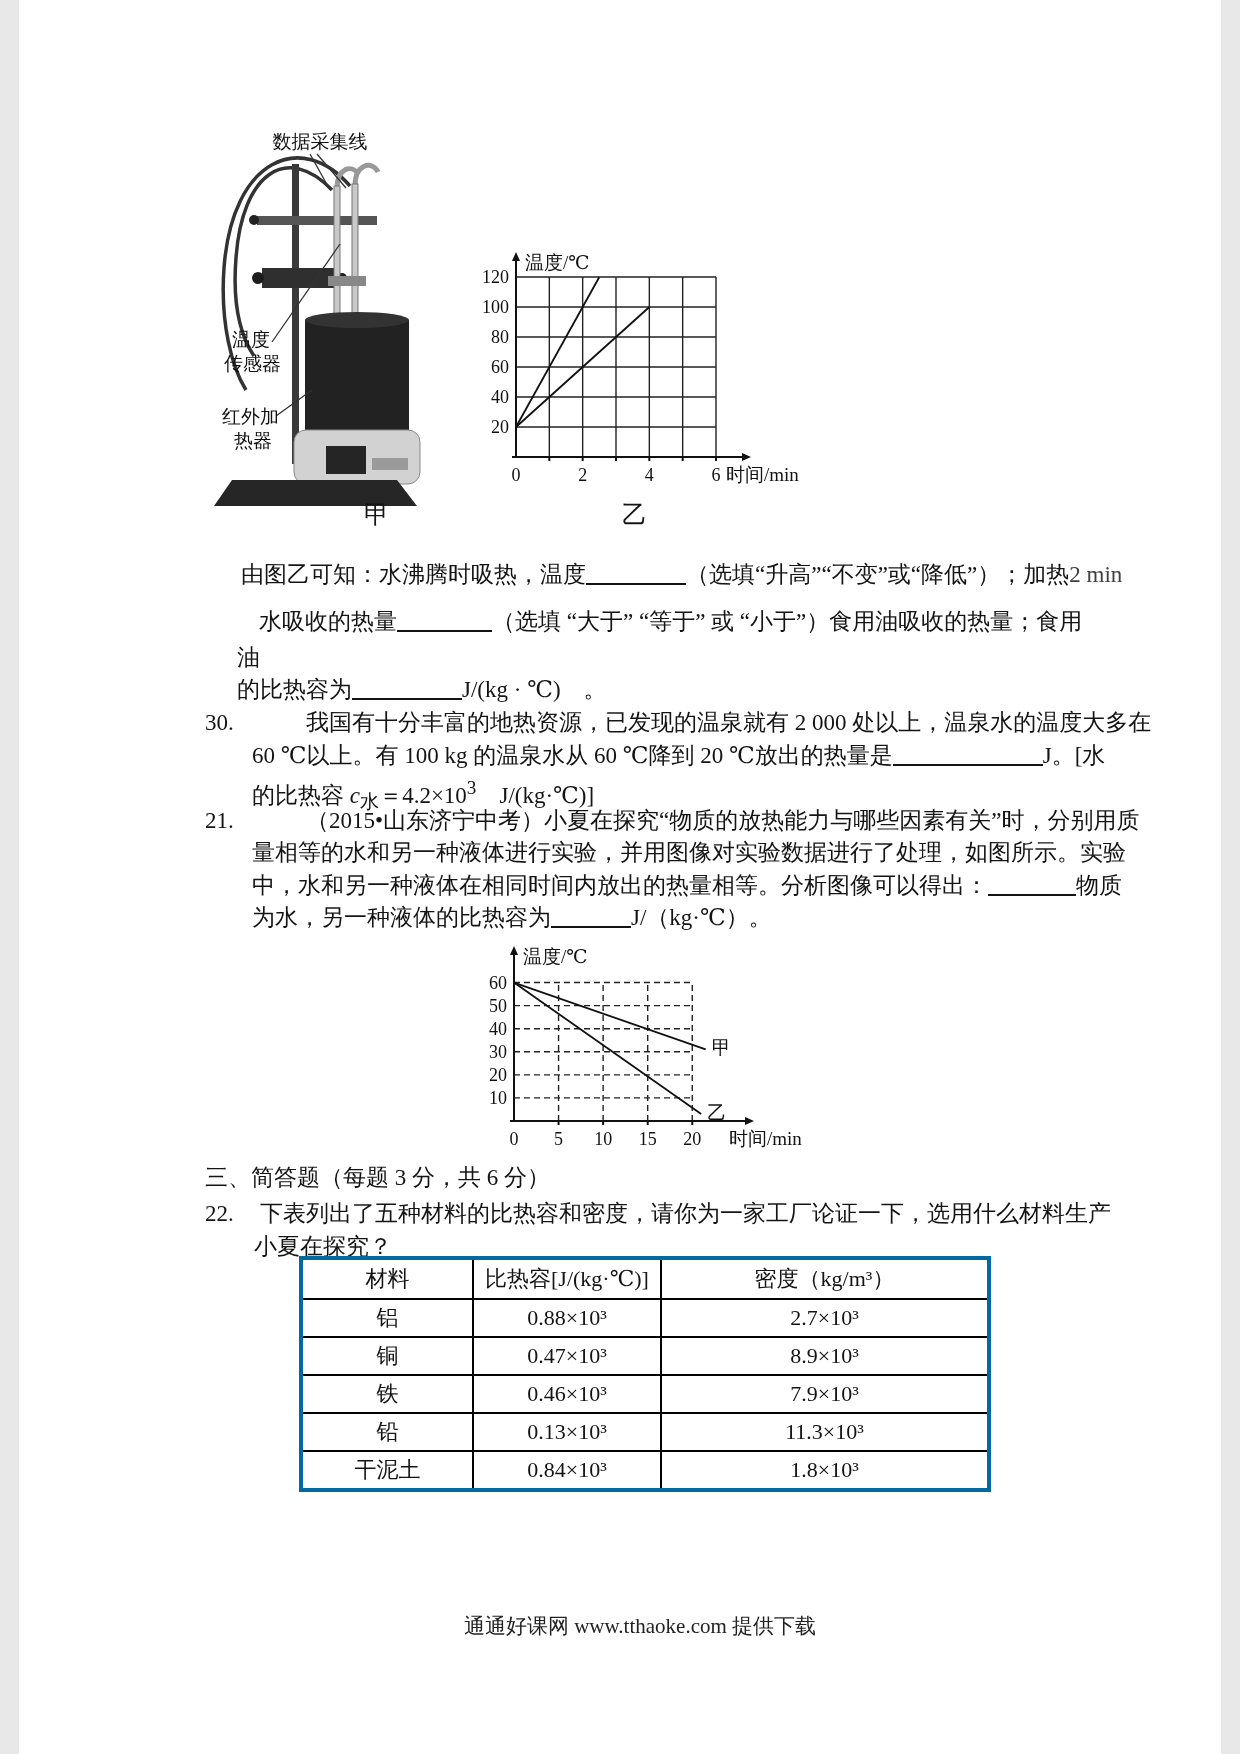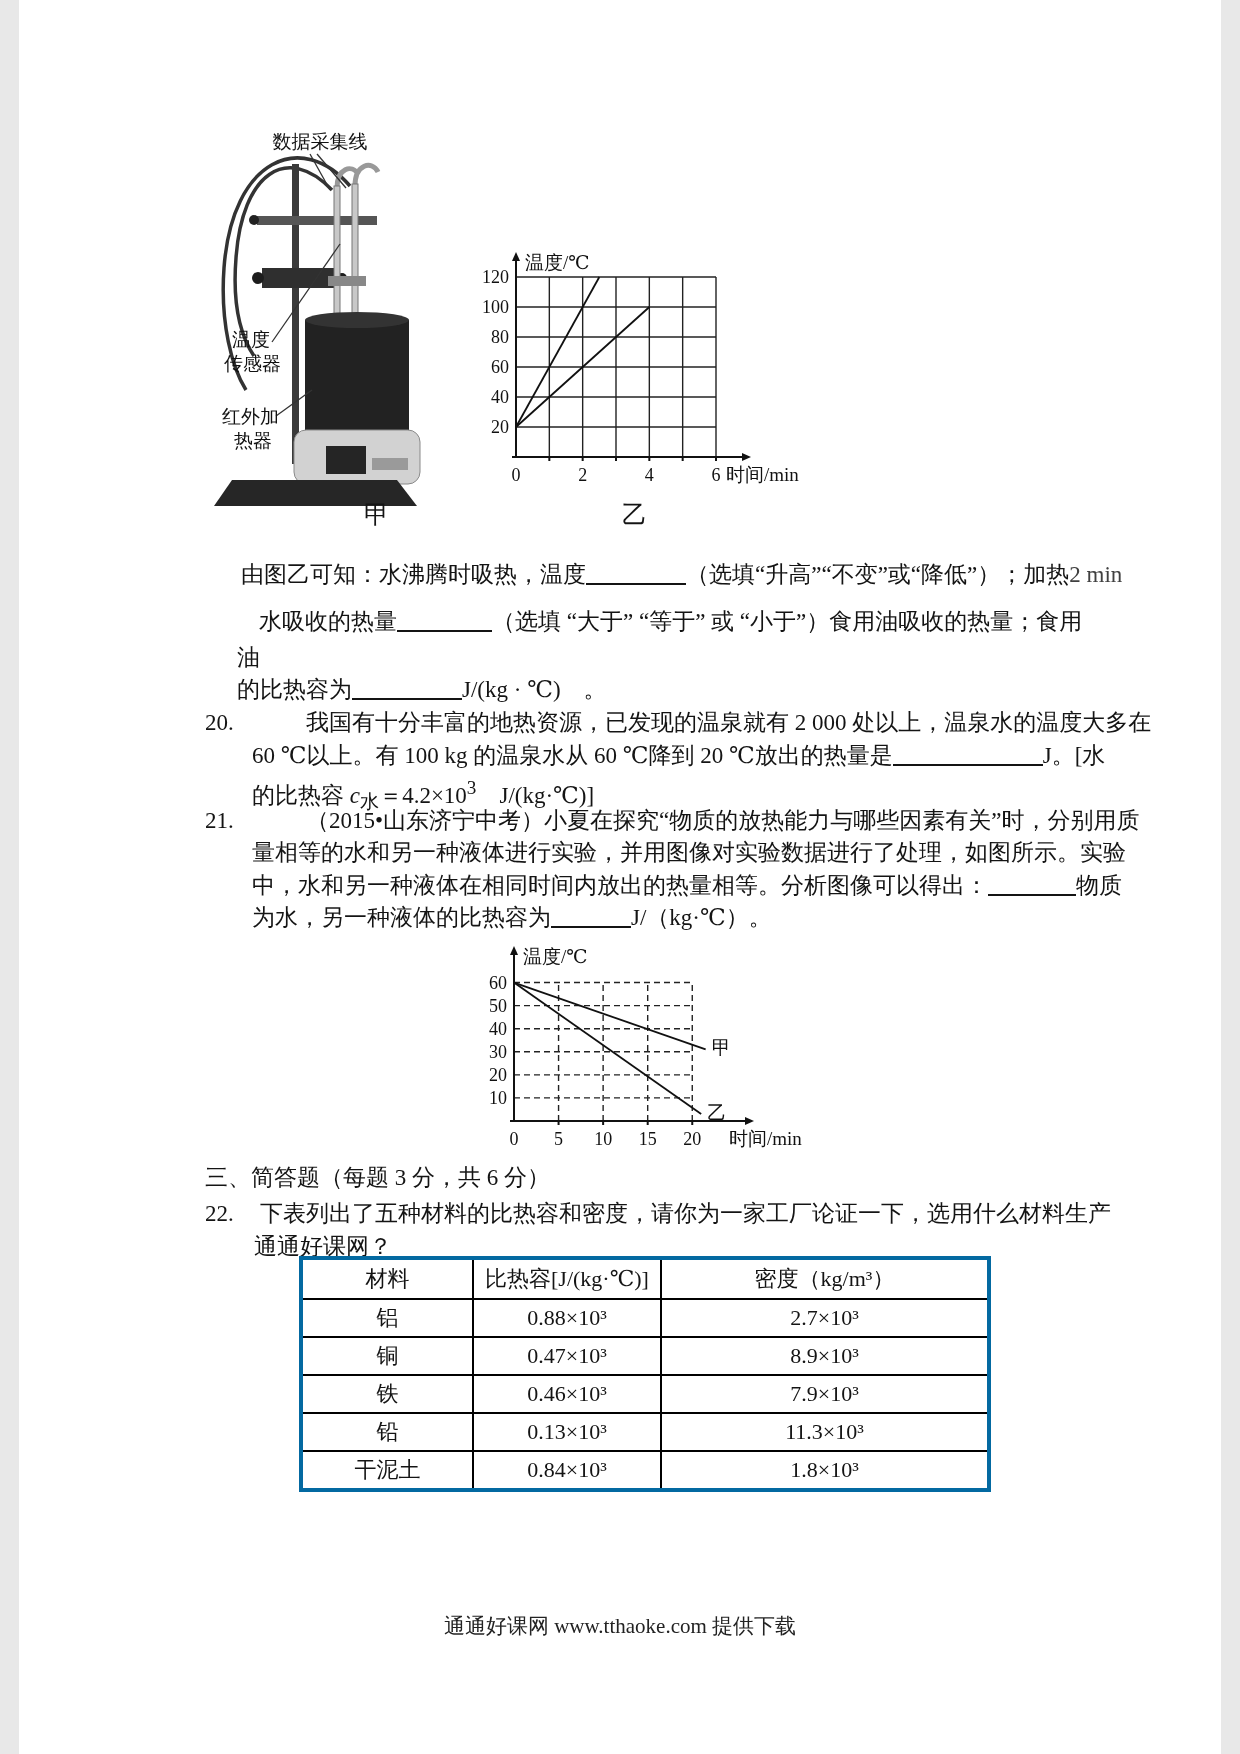--- a/index.html
+++ b/index.html
@@ -3,21 +3,21 @@
 <meta charset="utf-8">
 <style>
   html,body{margin:0;padding:0;background:#e8e8e8;}
   .page{position:relative;width:1202px;height:1754px;background:#ffffff;margin:0 auto;
         font-family:"Liberation Serif","DejaVu Serif",serif;color:#141414;overflow:hidden;}
   .line{position:absolute;font-size:23px;line-height:30px;white-space:nowrap;}
   .qnum{position:absolute;font-size:23px;line-height:30px;}
   .caption{position:absolute;font-size:25px;}
   .blank{display:inline-block;height:1em;border-bottom:2px solid #141414;margin-bottom:-3px;}
   .blue{color:#404040;}
-  .footer{position:absolute;top:1612px;left:0;width:100%;text-align:center;font-size:21px;color:#222;}
+  .footer{position:absolute;top:1612px;left:0;width:100%;text-align:center;font-size:21px;color:#222;padding-left:20px;}
   
   svg text{font-family:"Liberation Serif","DejaVu Serif",serif;fill:#111;}
   .tick{font-size:18px;}
   .alabel{font-size:19px;}
   .slabel{font-size:19px;}
   .grid{stroke:#222;stroke-width:1.4;fill:none;}
   .axis{stroke:#111;stroke-width:2;fill:none;}
   .axisfill{fill:#111;stroke:none;}
   .series{stroke:#111;stroke-width:1.8;fill:none;}
   .applabel{font-size:19px;fill:#111;}
@@ -119,21 +119,21 @@
   <div class="line" style="left:240px;top:607px">
     <span>水吸收的热量</span><span class="blank" style="width:95px"></span><span>（选填 “大于” “等于” 或 “小于”）食用油吸收的热量；食用</span>
   </div>
   <div class="line" style="left:218px;top:643px">
     <span>油</span>
   </div>
   <div class="line" style="left:218px;top:675px">
     <span>的比热容为</span><span class="blank" style="width:110px"></span><span>J/(kg · ℃)　。</span>
   </div>
 
-  <div class="qnum" style="left:186px;top:708px">20.</div>
+  <div class="qnum" style="left:186px;top:708px">30.</div>
   <div class="line" style="left:287px;top:708px">我国有十分丰富的地热资源，已发现的温泉就有 2 000 处以上，温泉水的温度大多在</div>
   <div class="line" style="left:233px;top:741px">
     <span>60 ℃以上。有 100 kg 的温泉水从 60 ℃降到 20 ℃放出的热量是</span><span class="blank" style="width:150px"></span><span>J。[水</span>
   </div>
   <div class="line" style="left:233px;top:773px">
     <span>的比热容 </span><i>c</i><sub>水</sub><span>＝4.2×10</span><sup>3</sup><span>　J/(kg·℃)]</span>
   </div>
 
   <div class="qnum" style="left:186px;top:806px">21.</div>
   <div class="line" style="left:287px;top:806px">（2015•山东济宁中考）小夏在探究“物质的放热能力与哪些因素有关”时，分别用质</div>
@@ -180,21 +180,21 @@
       <polyline points="55,39.53846153846152 246.63043478260872,106.46153846153845" class="series"></polyline>
       <text x="252.63043478260872" y="111.46153846153845" class="slabel">甲</text>
       <polyline points="55,39.53846153846152 242.17391304347825,171.07692307692307" class="series"></polyline>
       <text x="248.17391304347825" y="176.07692307692307" class="slabel">乙</text>
     </svg>
 
   <div class="line" style="left:186px;top:1163px">三、简答题（每题 3 分，共 6 分）</div>
 
   <div class="qnum" style="left:186px;top:1199px">22.</div>
   <div class="line" style="left:241px;top:1199px">下表列出了五种材料的比热容和密度，请你为一家工厂论证一下，选用什么材料生产</div>
-  <div class="line" style="left:235px;top:1232px">通通好课网？</div>
+  <div class="line" style="left:235px;top:1232px">小夏在探究？</div>
 
   <table class="materials">
     <colgroup>
         <col style="width:172px">
         <col style="width:188px">
         <col style="width:328px">
       </colgroup>
     <thead>
         <tr>
           <th>材料</th>

